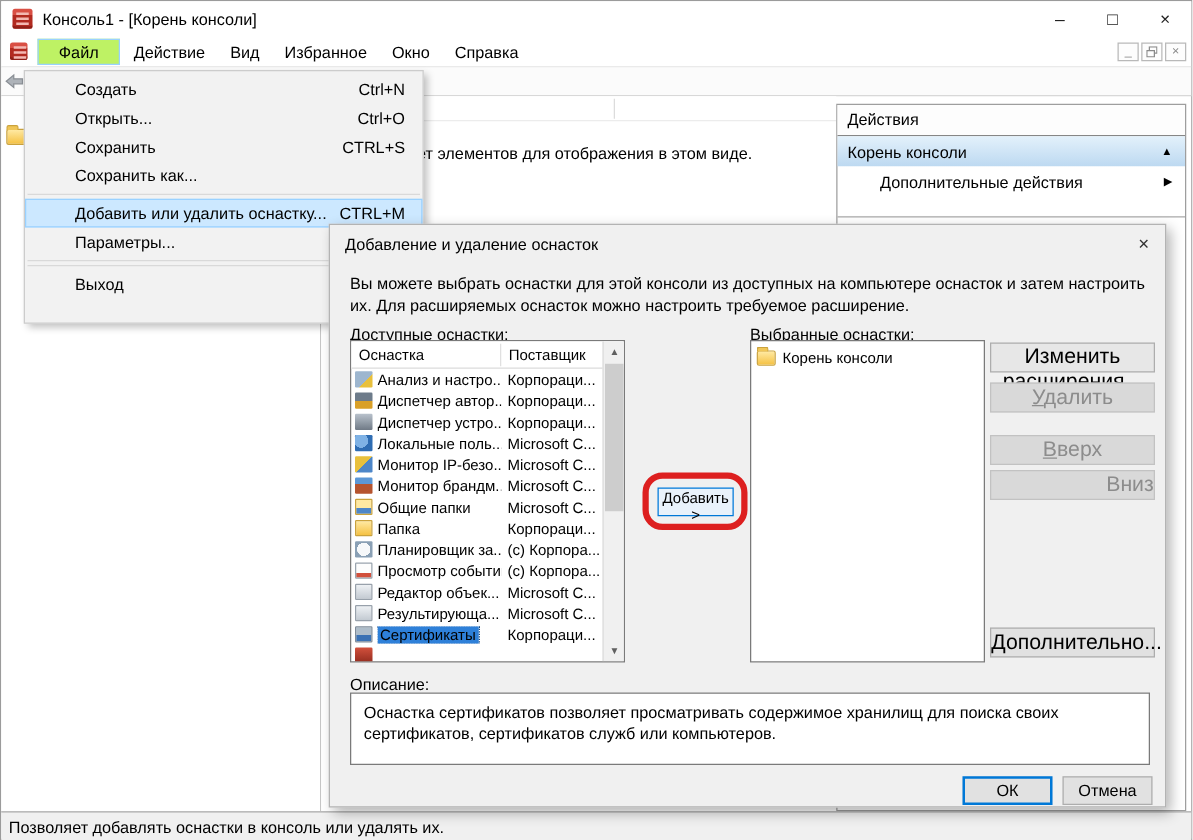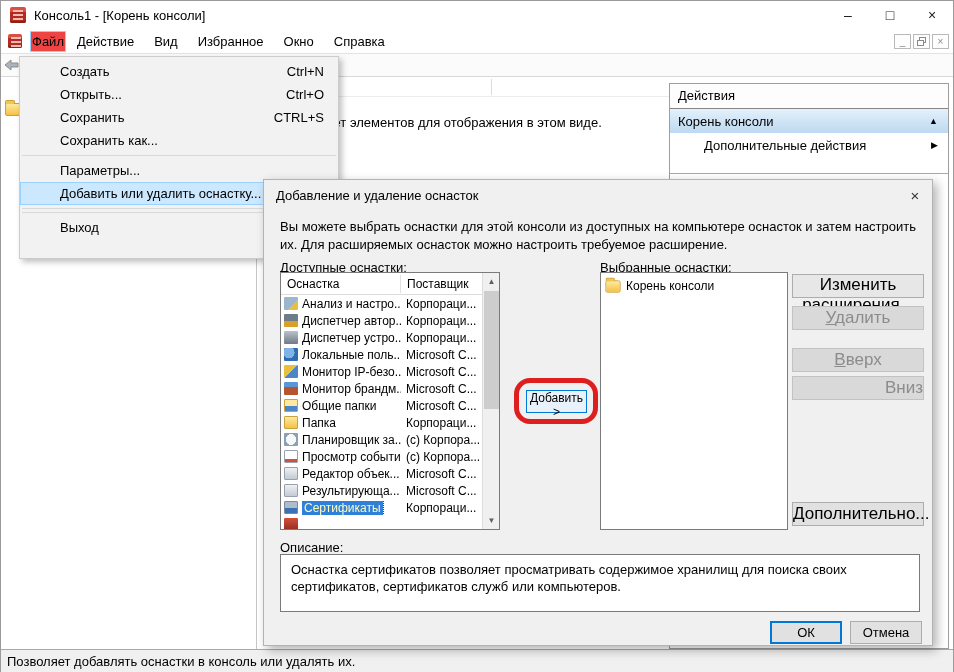--- a/index.html
+++ b/index.html
@@ -18,21 +18,21 @@
               background:#f3b8b2; box-shadow:0 4px 0 #f3b8b2, 0 8px 0 #f3b8b2; }
   #title-text { font-size:13px; color:#000; }
   #caption-controls { margin-left:auto; display:flex; height:100%; }
   .cap-btn { width:42px; height:100%; display:flex; align-items:center; justify-content:center;
              font-size:14px; color:#222; }
   
   #menubar { position:absolute; left:0; top:28px; width:100%; height:25px; background:#fff;
              display:flex; align-items:center; border-bottom:1px solid #e3e3e3; }
   .mmc-icon.small { width:14px; height:14px; margin:0 8px 0 7px; }
   .menu-item { font-size:13px; color:#000; padding:3px 9px; margin-right:2px; }
-  .menu-item.open { background:#ef4444; border:1px solid #99d1ff; padding:2px 1px; }
+  .menu-item.open { background:#bef264; border:1px solid #99d1ff; padding:2px 16px; }
   #mdi-controls { margin-left:auto; display:flex; gap:2px; margin-right:4px; }
   .mdi-btn { width:17px; height:15px; border:1px solid #b9b9b9; background:#fdfdfd;
              display:flex; align-items:center; justify-content:center; color:#8a8a8a; font-size:10px; }
 
   
   #toolbar { position:absolute; left:0; top:53px; width:100%; height:23px; background:#fbfbfb;
              border-bottom:1px solid #d8d8d8; }
   #back-arrow { position:absolute; left:3px; top:3px; }
 
   
@@ -96,21 +96,21 @@
   #list-header { position:absolute; left:0; top:0; width:100%; height:22px; background:#fff;
                  border-bottom:1px solid #dcdcdc; font-size:12px; }
   #list-header .h1 { position:absolute; left:6px; top:4px; }
   #list-header .h2 { position:absolute; left:126px; top:4px; }
   #list-header .hdiv { position:absolute; left:119px; top:2px; width:1px; height:18px; background:#e0e0e0; }
   #rows { position:absolute; left:0; top:22px; width:202px; }
   .srow { height:17px; display:flex; align-items:center; font-size:12px; white-space:nowrap; }
   .srow .sicon { width:14px; height:13px; margin:0 4px 0 3px; flex:none; border-radius:1px; }
   .srow .sname { width:99px; overflow:hidden; }
   .srow .svendor { padding-left:5px; overflow:hidden; }
-  .srow.selected .sname-in { background:#2e80d9; color:#fef9c3; padding:0 2px; outline:1px dotted #1b4d86;text-align:center; }
+  .srow.selected .sname-in { background:#2e80d9; color:#000000; padding:0 2px; outline:1px dotted #1b4d86;text-align:center; }
   
   .ic-secan  { background:linear-gradient(135deg,#9db6cf 60%,#e8c03c 60%); }
   .ic-auth   { background:linear-gradient(#6d7b8a 55%,#d9a028 55%); }
   .ic-dev    { background:linear-gradient(#b9c2cc,#707a86); }
   .ic-users  { background:radial-gradient(circle at 35% 35%,#7fb2e5 45%,#2f6db3 46%); }
   .ic-ipsec  { background:linear-gradient(135deg,#e8c03c 50%,#4d86c8 50%); }
   .ic-fw     { background:linear-gradient(#5b97d6 40%,#b5542f 40%); }
   .ic-shared { background:linear-gradient(#ffe9a2 55%,#4d86c8 55%); border:1px solid #caa23c; }
   .ic-folder { background:linear-gradient(#ffe9a2,#f5c244); border:1px solid #caa23c; }
   .ic-sched  { background:radial-gradient(circle at 50% 50%,#f6f8fa 55%,#8aa0b5 56%); border-radius:50%; }
@@ -235,26 +235,26 @@
       <span class="shortcut">Ctrl+O</span>
     </div>
     <div class="fm-row">
       <span>Сохранить</span>
       <span class="shortcut">CTRL+S</span>
     </div>
     <div class="fm-row">
       <span>Сохранить как...</span>
     </div>
     <div class="fm-sep"></div>
-    <div class="fm-row">
-      <span>Параметры...</span>
-    </div>
     <div class="fm-row hl">
       <span>Добавить или удалить оснастку...</span>
       <span class="shortcut">CTRL+M</span>
+    </div>
+    <div class="fm-row">
+      <span>Параметры...</span>
     </div>
     <div class="fm-sep"></div>
     <div class="fm-sep"></div>
     <div class="fm-row">
       <span>Выход</span>
     </div>
   </div>
 
   <div id="dialog">
     <div id="dlg-titlebar">

